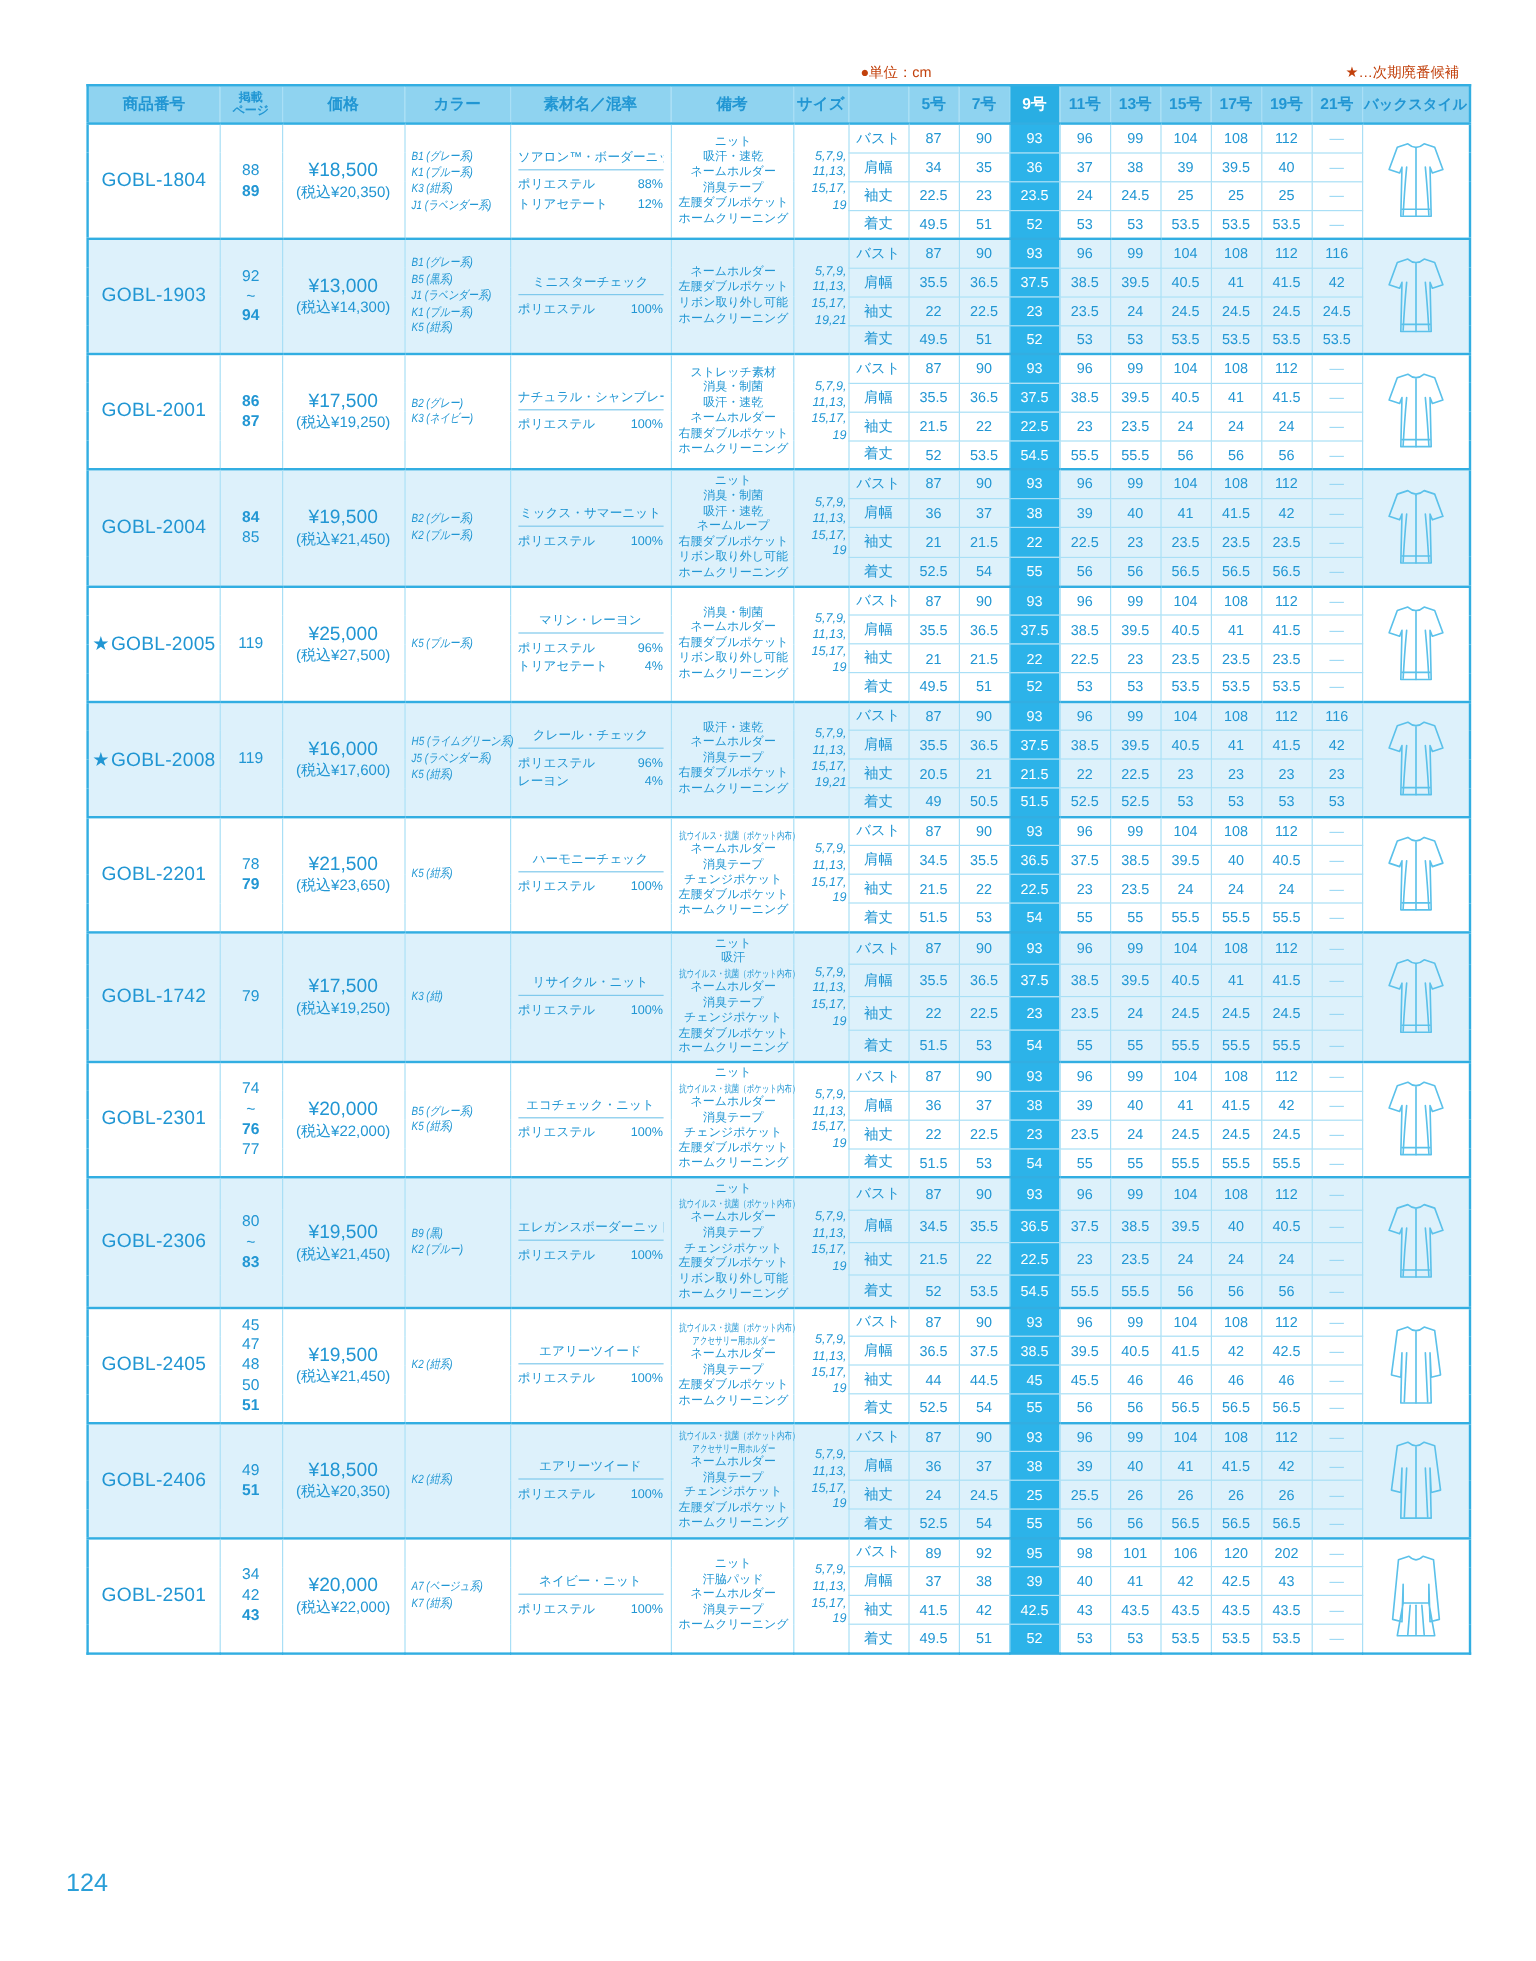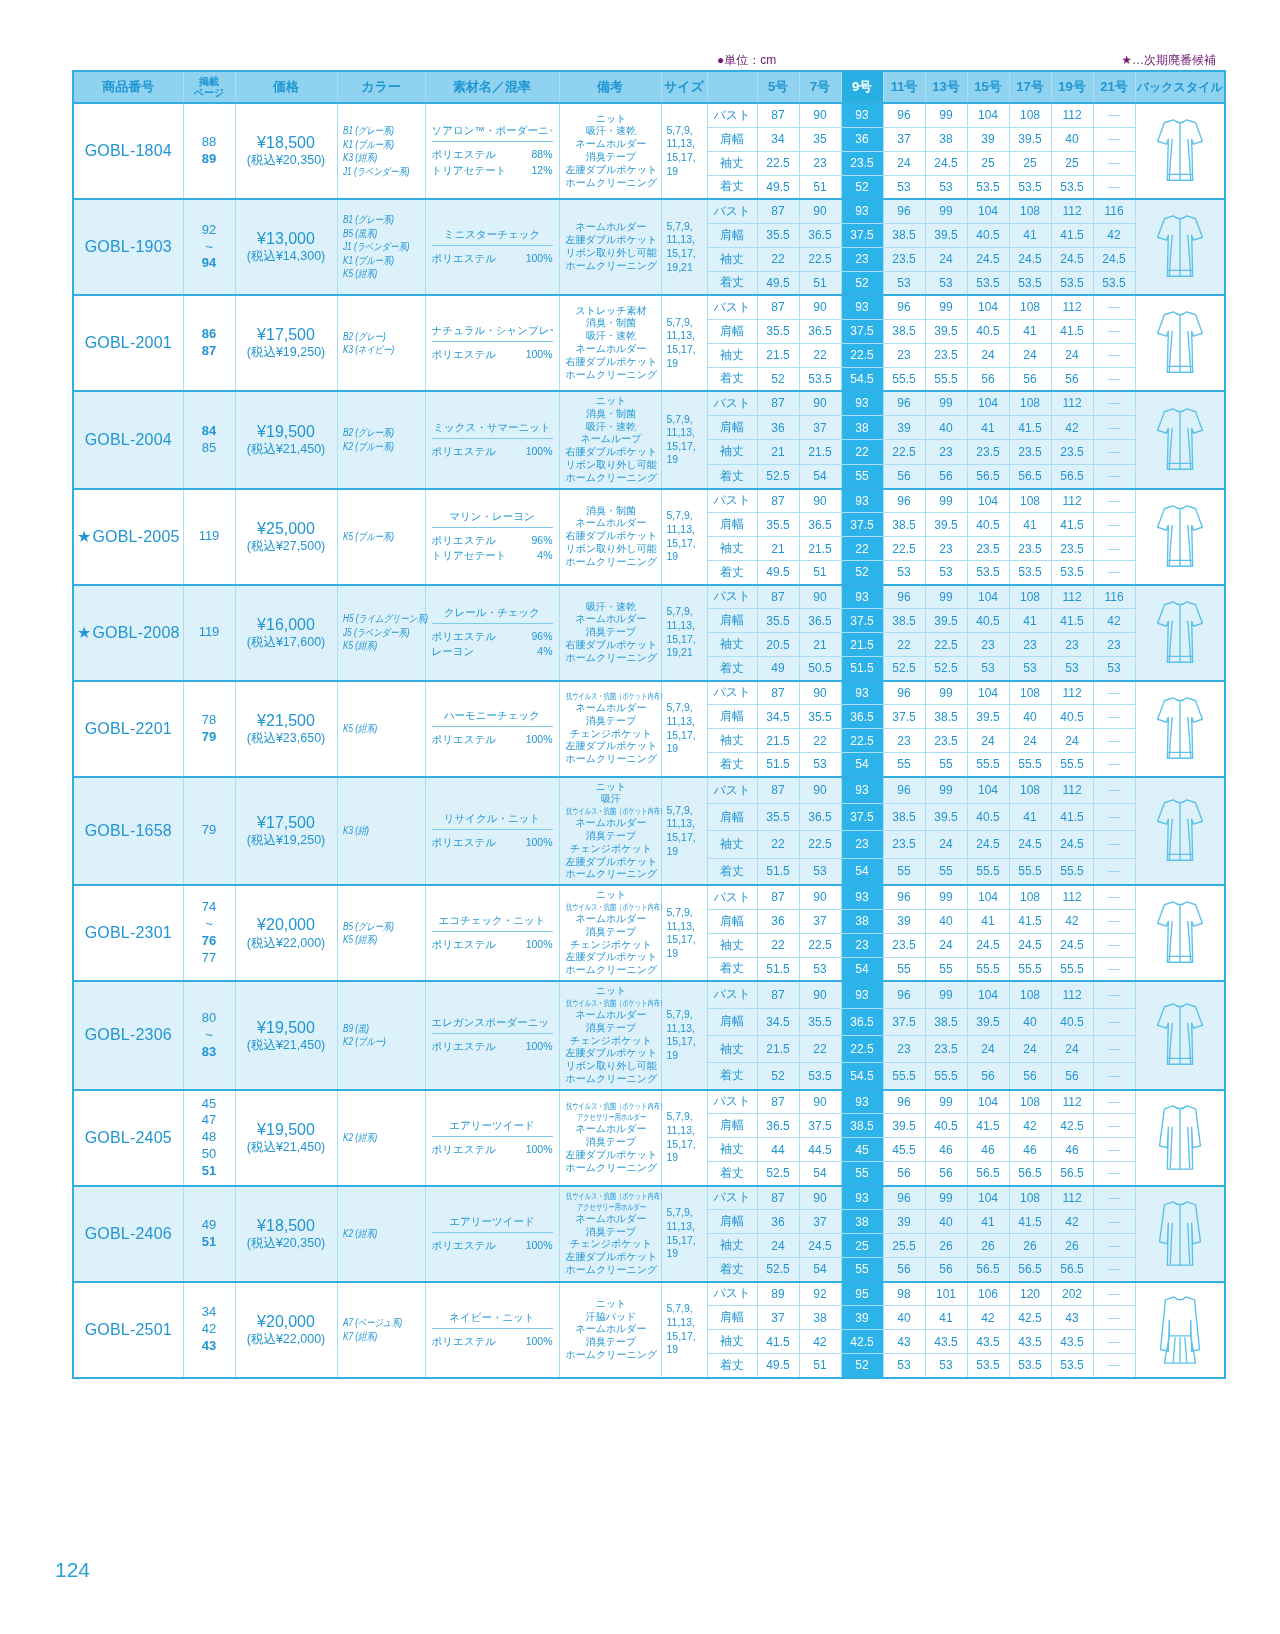--- a/index.html
+++ b/index.html
@@ -2,21 +2,21 @@
 <html><head>
 <meta charset="utf-8">
 <style>
   html,body{margin:0;padding:0;}
   body{
     width:1280px;height:1634px;background:#ffffff;position:relative;overflow:hidden;
     font-family:"Liberation Sans","DejaVu Sans",sans-serif;
     -webkit-font-smoothing:antialiased;
   }
   .sheet{padding:50px 0 0 72px;}
-  .topnotes{position:relative;width:1146px;height:20px;font-size:12px;color:#701a75;}
+  .topnotes{position:relative;width:1146px;height:20px;font-size:12px;color:#c2410c;}
   .topnotes .unit{position:absolute;left:645px;top:2px;}
   .topnotes .starnote{position:absolute;right:2px;top:2px;}
 
   table.cat{border-collapse:collapse;table-layout:fixed;width:1146px;border:2px solid #32aee2;padding-left:33px;}
   table.cat th,table.cat td{border:1px solid #a9dff6;color:#2196d3;box-sizing:border-box;}
 
   thead th{
     background:#8fd3f0;color:#0d7fc2;font-size:13px;font-weight:bold;height:32px;
     border:1px solid #5fc0e8;border-top:3px solid #32aee2;border-bottom:3px solid #32aee2;
     white-space:pre-line;text-align:center;vertical-align:middle;
@@ -37,21 +37,21 @@
   td.price .pmain{font-size:16px;line-height:1.2;}
   td.price .ptax{font-size:12.5px;line-height:1.3;white-space:nowrap;}
   td.colors{text-align:left;padding:2px 2px 2px 5px;font-style:italic;}
   td.colors div{font-size:10px;line-height:1.35;white-space:nowrap;transform:scaleX(.82);transform-origin:left center;width:122%;}
   td.material{padding:2px 6px;font-size:11px;}
   td.material .mname{display:block;text-align:center;border-bottom:1px solid #7fc9ec;padding-bottom:3px;margin-bottom:5px;font-size:10.5px;white-space:nowrap;overflow:hidden;}
   td.material .comp{display:flex;justify-content:space-between;font-size:10.5px;line-height:1.45;}
   td.notes{text-align:center;padding:3px 4px 3px 6px;vertical-align:middle;}
   td.notes div{font-size:10px;line-height:1.28;white-space:nowrap;}
   td.notes div.small{font-size:8.6px;transform:scaleX(.72);transform-origin:left center;width:139%;}
-  td.sizecol{text-align:left;padding-left:5px;vertical-align:middle;}
+  td.sizecol{text-align:right;padding-left:5px;vertical-align:middle;font-style:italic;}
   td.sizecol div{font-size:10.5px;line-height:1.3;}
 
   td.measure{text-align:center;font-size:12px;height:24px;}
   td.val{text-align:center;font-size:12px;height:24px;}
   td.val.hl{background:#2cb3e9 !important;color:#ffffff;}
   td.val.dash{color:#8fd4f2;}
 
   td.back{text-align:center;vertical-align:middle;}
   td.back svg{display:block;margin:0 auto;}
 
@@ -767,21 +767,21 @@
           <td class="val">55</td>
           <td class="val">55</td>
           <td class="val">55.5</td>
           <td class="val">55.5</td>
           <td class="val">55.5</td>
           <td class="val dash">—</td>
         </tr>
       </tbody>
       <tbody class="tinted">
         <tr>
-          <td class="info code" rowspan="4"><span>GOBL-1658</span></td>
+          <td class="info code" rowspan="4"><span>GOBL-1742</span></td>
           <td class="info pages" rowspan="4">
             <div>79</div>
           </td>
           <td class="info price" rowspan="4">
             <div class="pmain">¥17,500</div>
             <div class="ptax">(税込¥19,250)</div>
           </td>
           <td class="info colors" rowspan="4">
             <div>K3 (紺)</div>
           </td>

